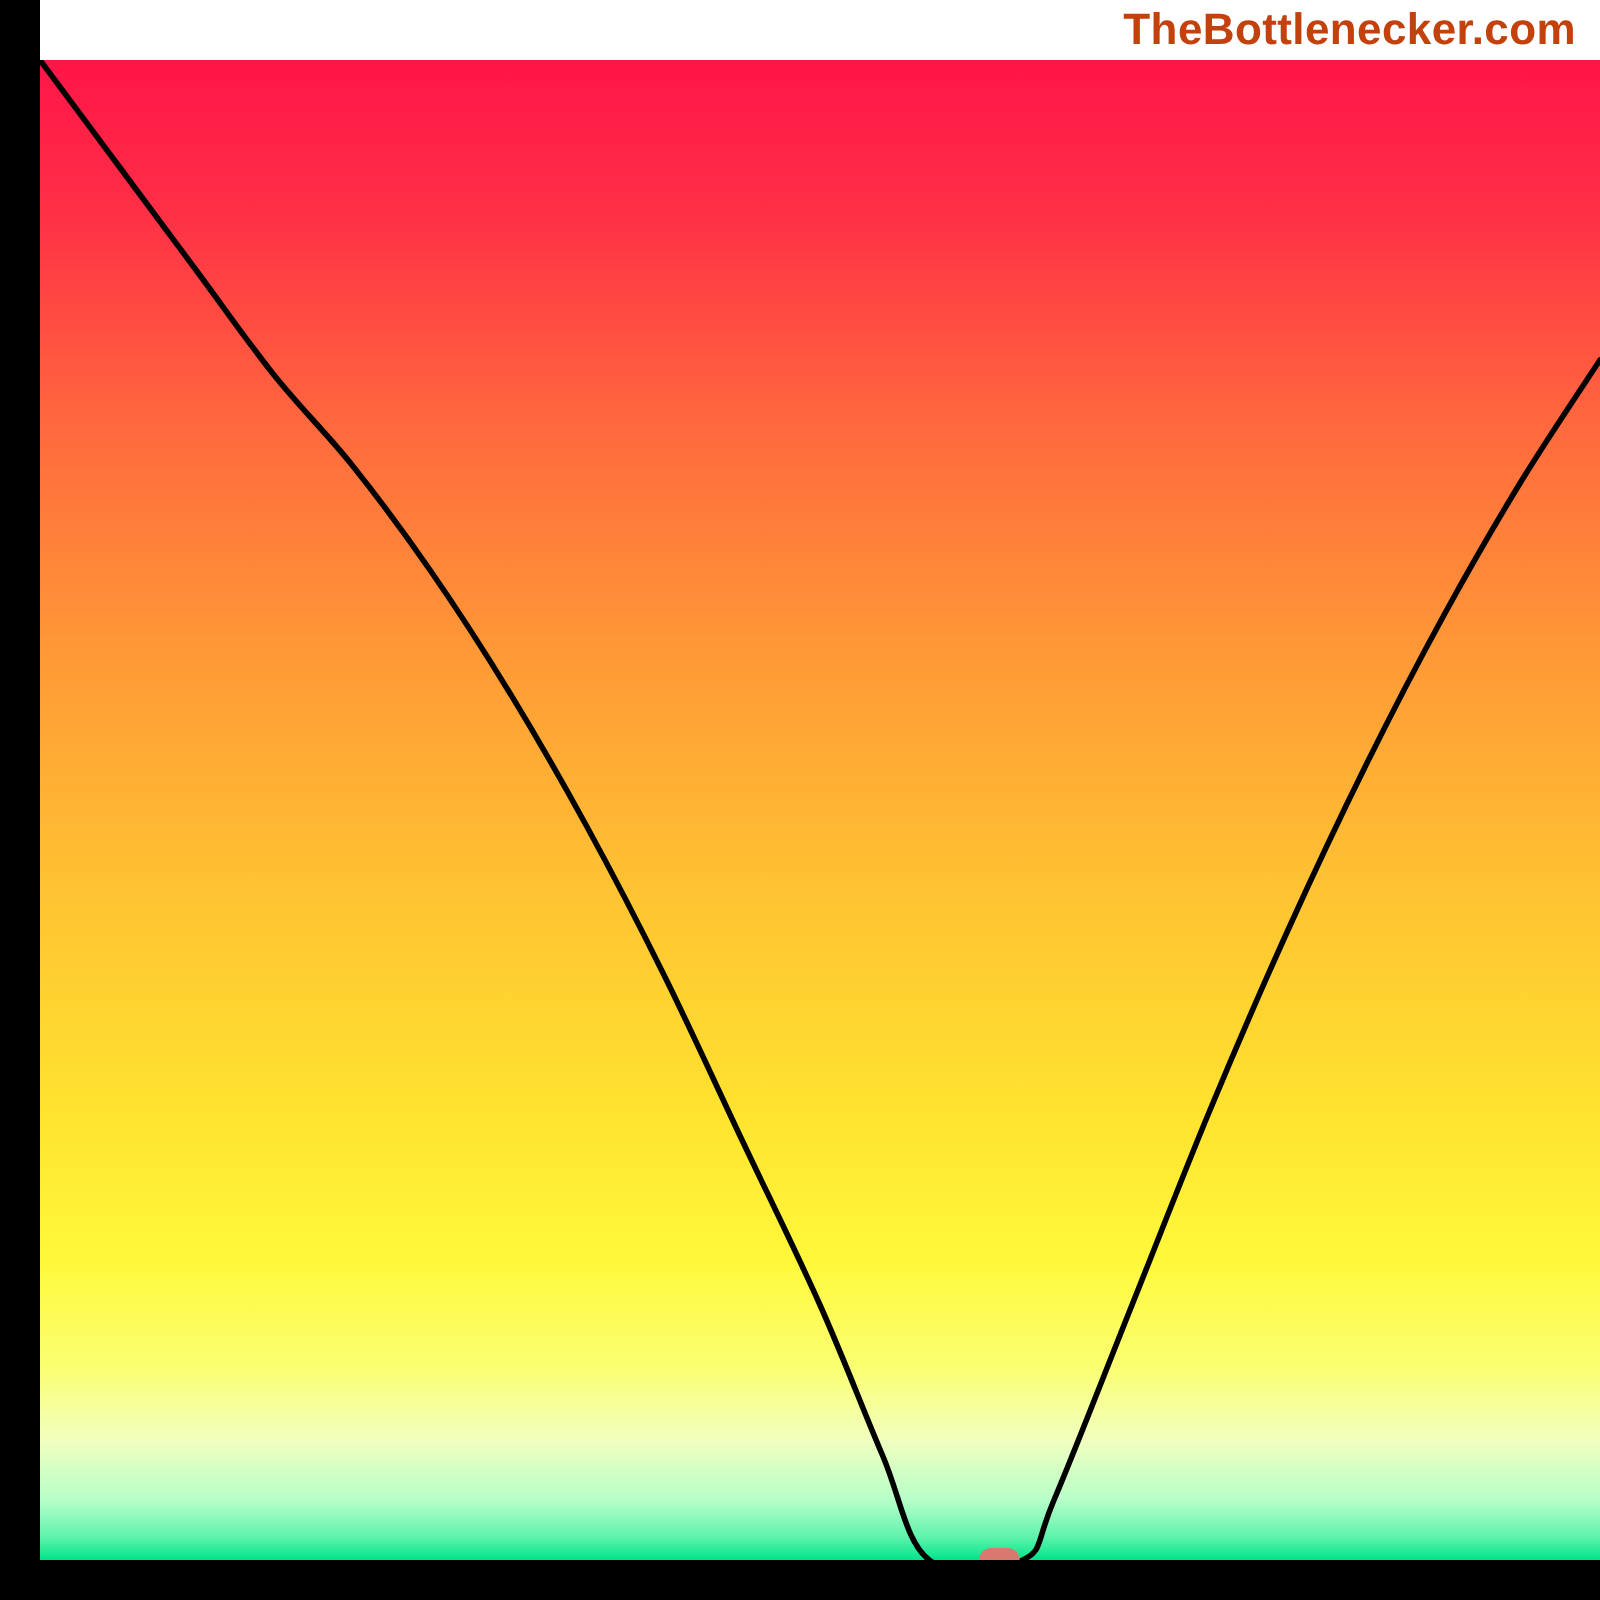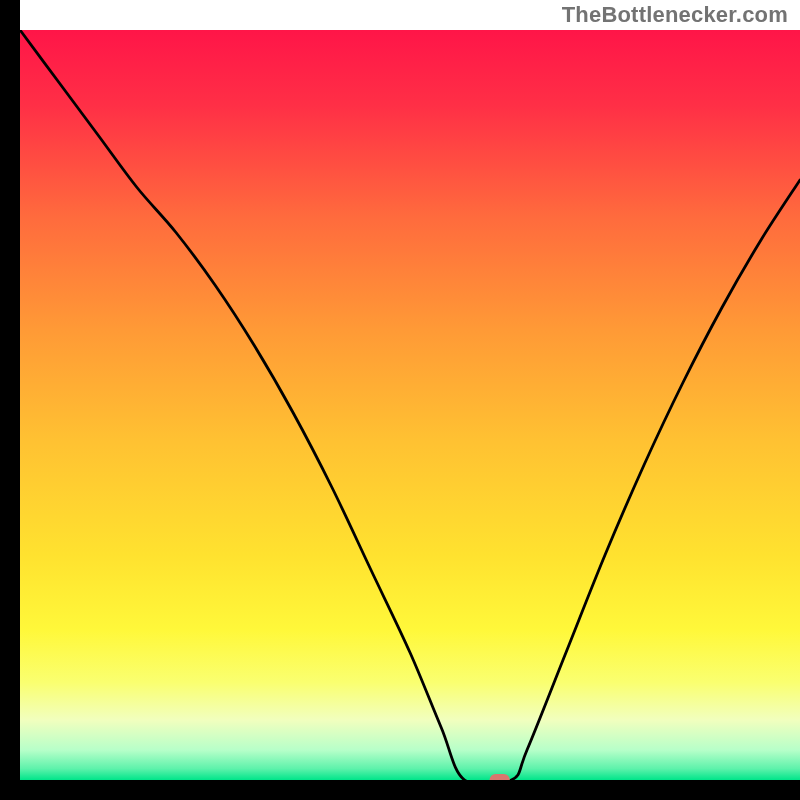--- a/index.html
+++ b/index.html
@@ -13,21 +13,21 @@
     height: 800px;
     position: relative;
     box-sizing: border-box;
   }
   .brand {
     position: absolute;
     top: 2px;
     right: 12px;
     font-size: 22px;
     font-weight: bold;
-    color: #737373;
+    color: #c2410c;
     letter-spacing: 0.2px;
     z-index: 2;
   }
   svg {
     position: absolute;
     left: 0;
     top: 0;
     width: 800px;
     height: 800px;
     display: block;

